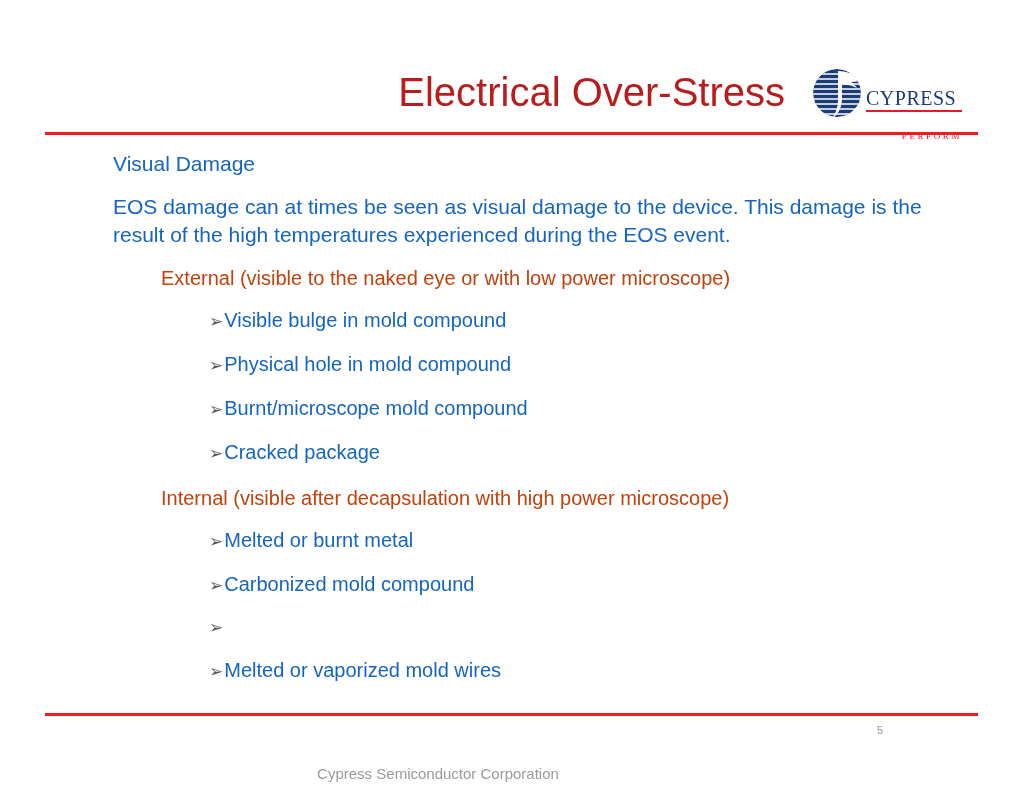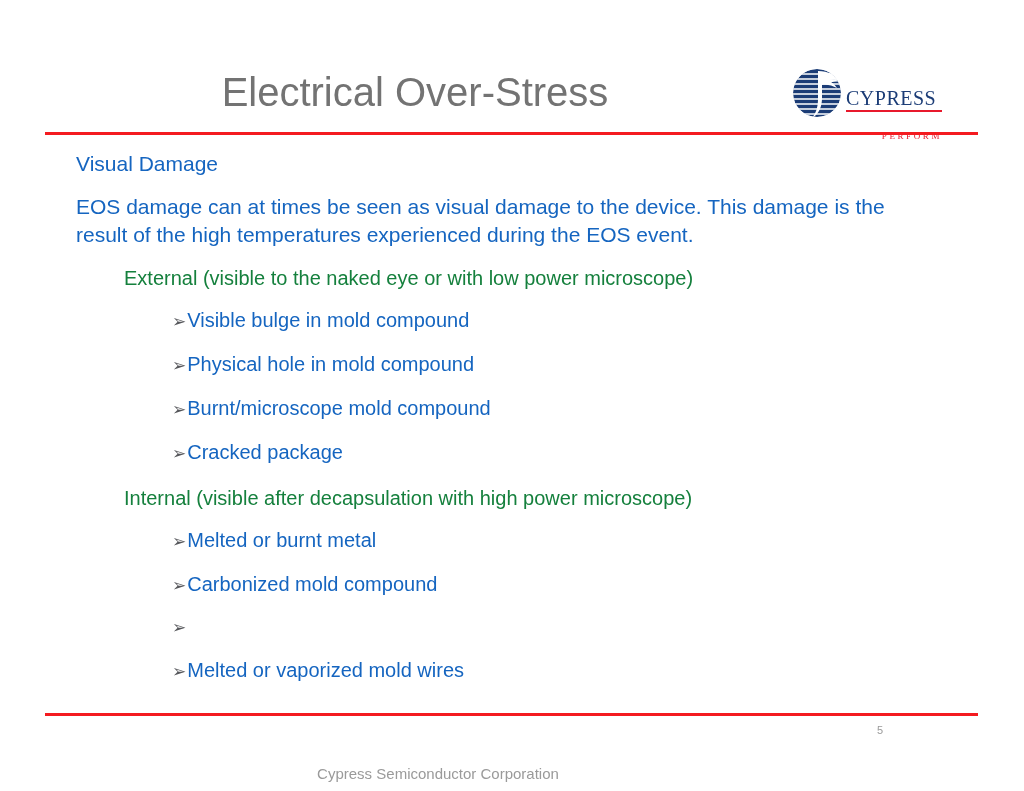--- a/index.html
+++ b/index.html
@@ -18,33 +18,33 @@
     background: #ffffff;
     overflow: hidden;
   }
 
   
   #slide-title {
     position: absolute;
     left: 45px;
     top: 68px;
     width: 740px;
-    text-align: center;
+    text-align: right;
     font-size: 40px;
     line-height: 48px;
-    color: #737373;
+    color: #b91c1c;
     font-weight: normal;
     letter-spacing: 0px;
     white-space: nowrap;
   }
 
   
   #logo {
     position: absolute;
-    left: 792px;
+    left: 812px;
     top: 66px;
     width: 160px;
     height: 66px;
   }
   #logo-mark {
     position: absolute;
     left: 0px;
     top: 2px;
     width: 56px;
     height: 52px;
@@ -90,41 +90,42 @@
   }
   #rule-top { top: 132px; }
   #rule-bottom { top: 713px; }
 
   
   #body {
     position: absolute;
     left: 0;
     top: 150px;
     width: 952px;
+    padding-left: 37px;
   }
   .lvl1 {
     color: #1565C0;
     font-size: 21px;
     line-height: 27px;
     margin: 0 0 14px 0;
     padding: 0 0 0 76px;
     width: 860px;
     box-sizing: border-box;
   }
   .para {
     color: #1565C0;
     font-size: 21px;
     line-height: 28px;
     margin: 0 0 14px 0;
     padding: 0 0 0 76px;
     width: 938px;
     box-sizing: border-box;
   }
   .lvl2 {
-    color: #15803d;
+    color: #c2410c;
     font-size: 20px;
     line-height: 26px;
     margin: 0 0 14px 0;
     padding: 0 0 0 124px;
     width: 900px;
     box-sizing: border-box;
   }
   .lvl3 {
     color: #1565C0;
     font-size: 20px;

